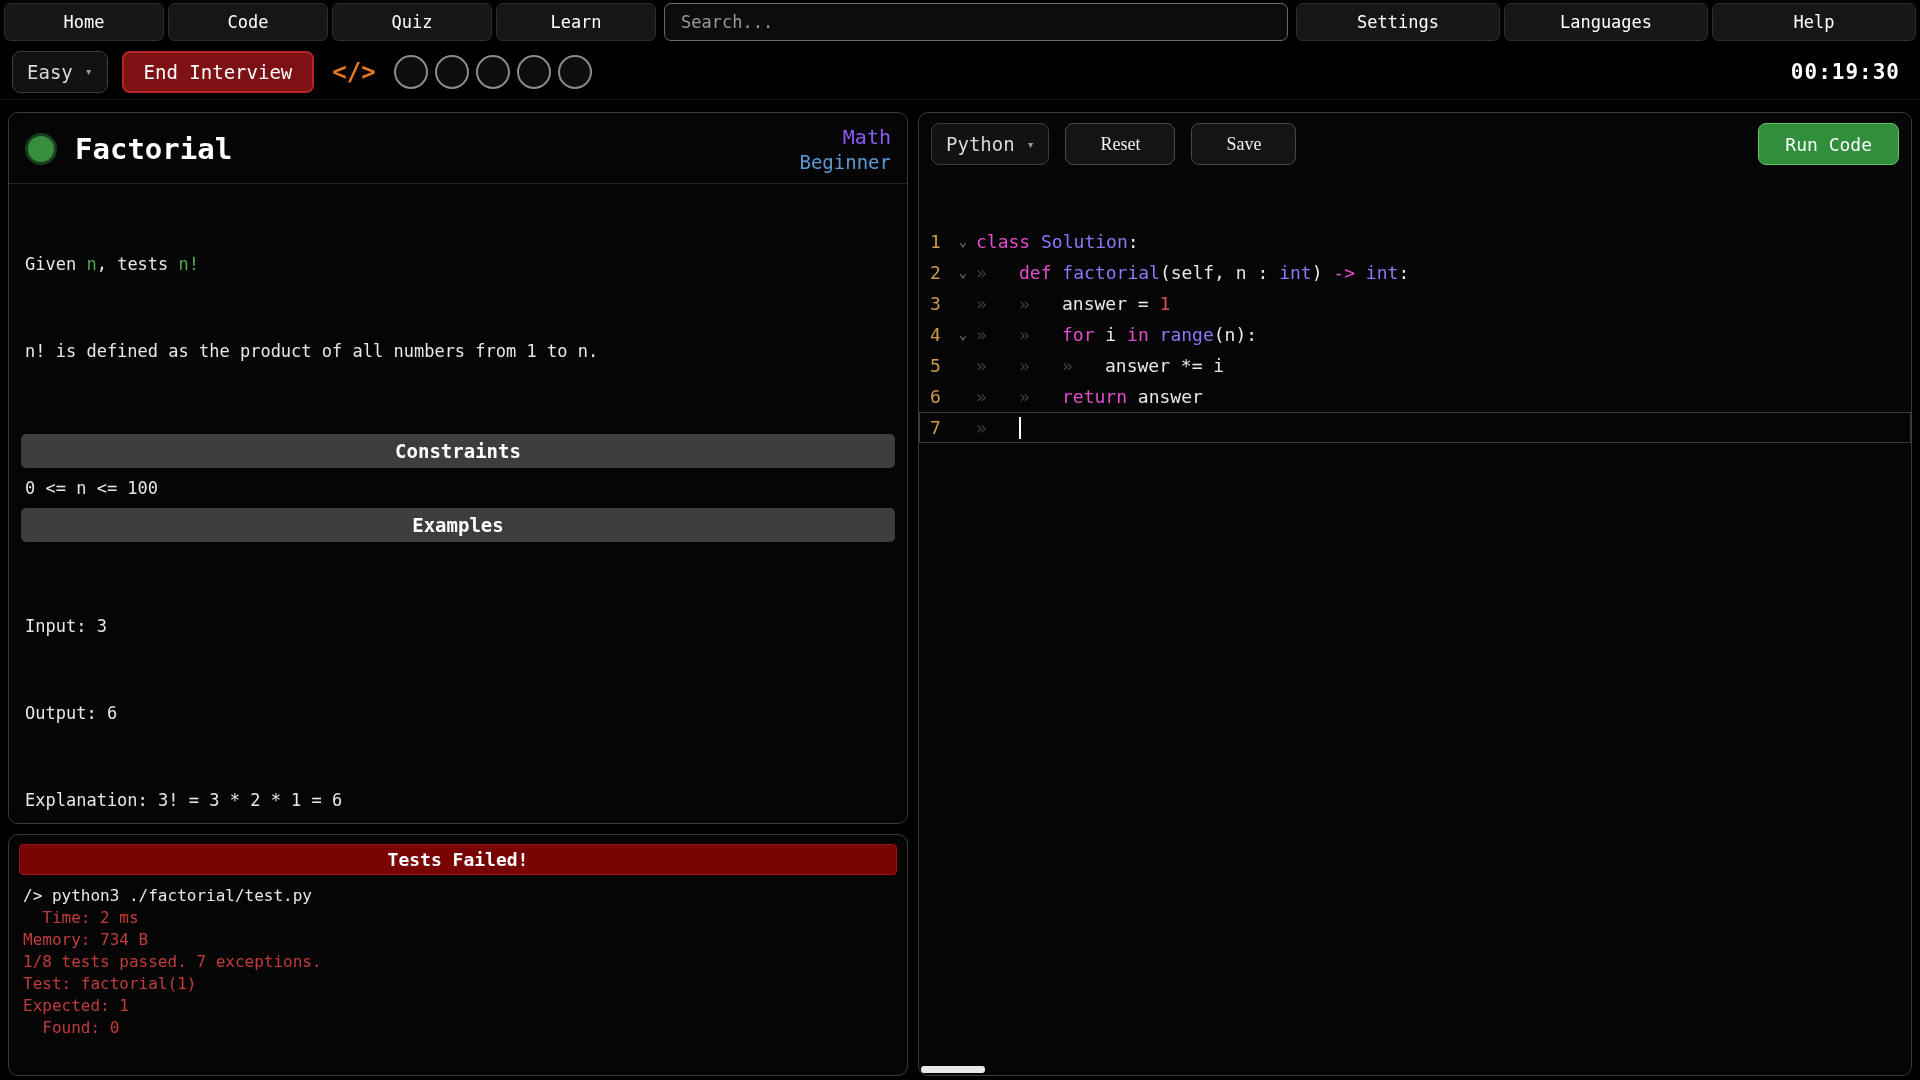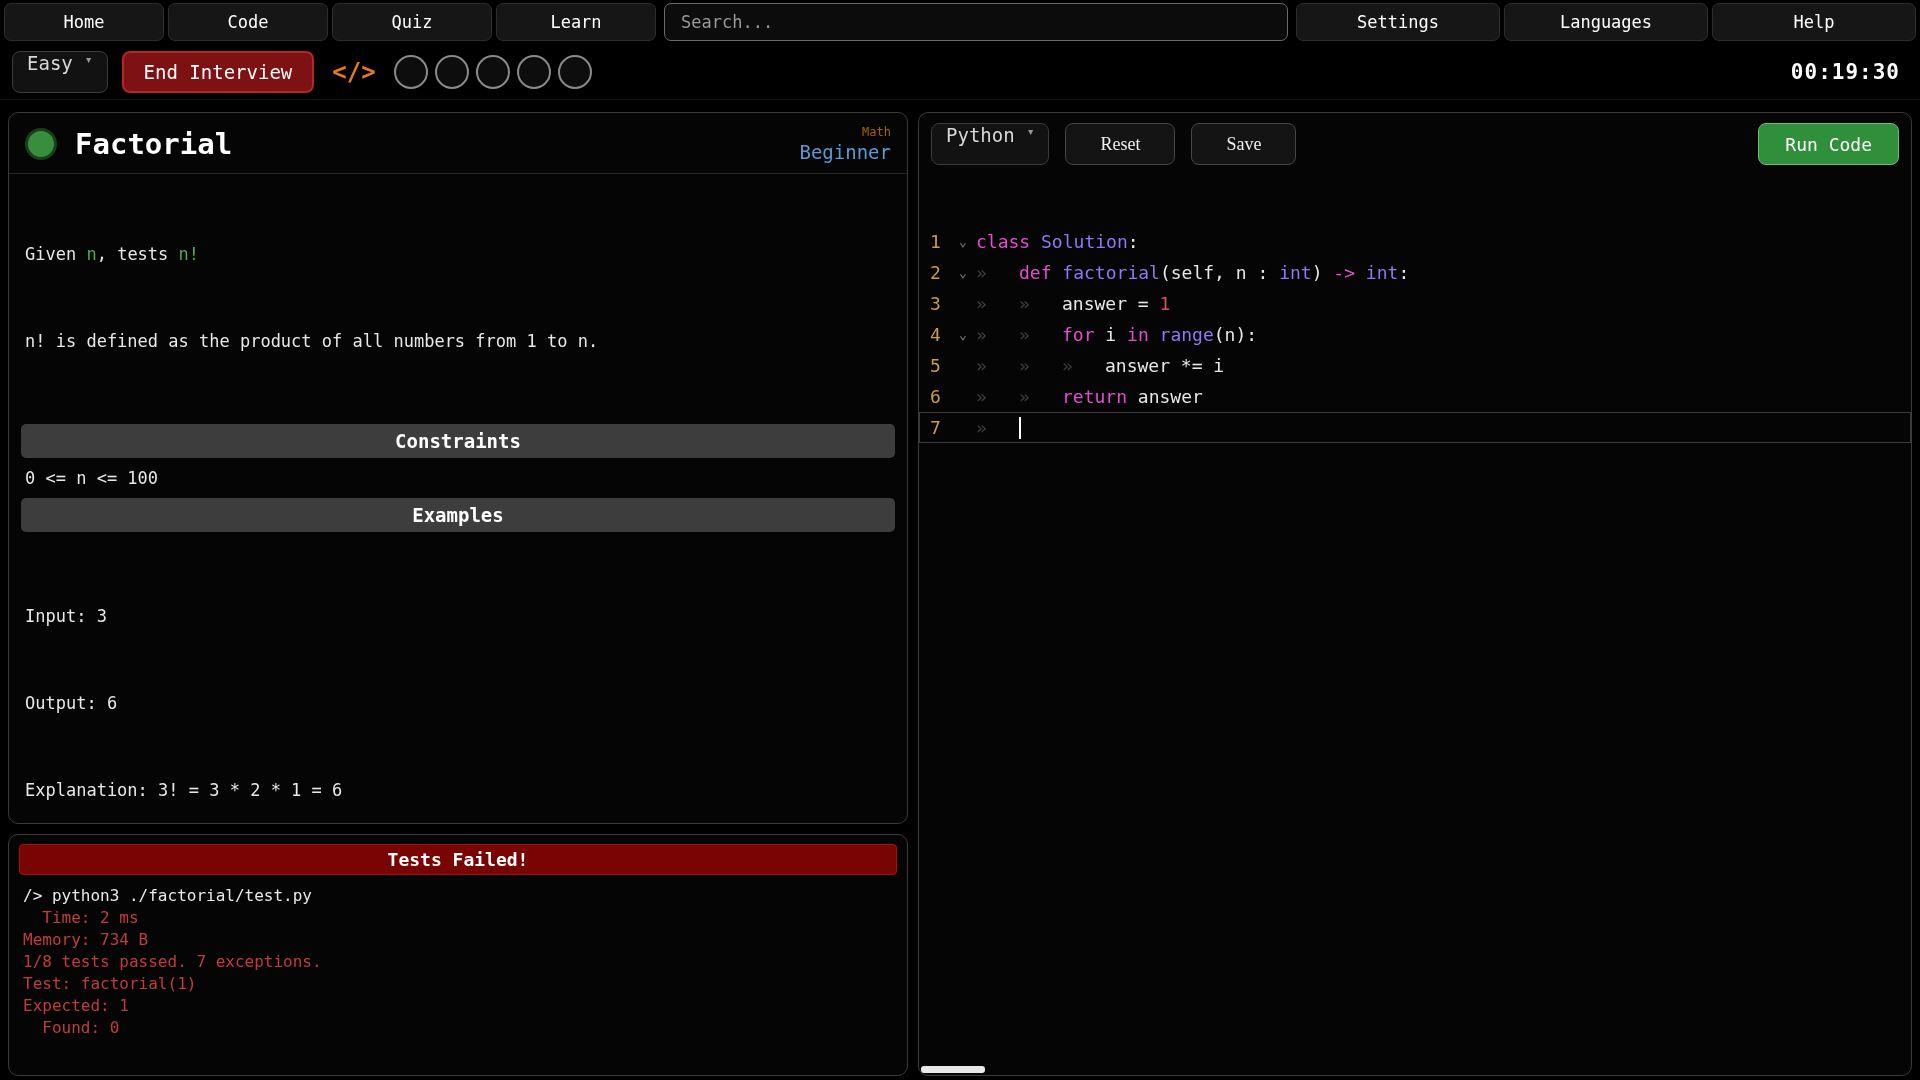--- a/index.html
+++ b/index.html
@@ -32,21 +32,21 @@
   }
   .search-input::placeholder { color: #9a9a9a; }
 
   
   .toolbar {
     height: 56px; display: flex; align-items: center;
     gap: 14px; padding: 0 12px; border-bottom: 1px solid #151515;
   }
   .select-box {
     height: 42px; background: #121212; border: 1px solid #3c3c3c;
-    border-radius: 8px; display: flex; gap: 12px;
+    border-radius: 8px; display: flex; align-items: center; gap: 12px;
     padding: 0 14px; font-size: 19px; color: #d8d8d8; cursor: pointer;
   }
   .select-box .chev { font-size: 13px; color: #9a9a9a; }
   .end-btn {
     height: 42px; background: #7d1113; border: 2px solid #b3262a;
     border-radius: 8px; color: #fff; font-family: inherit; font-size: 19px;
     padding: 0 20px; cursor: pointer;
   }
   .code-glyph { color: #e8781e; font-size: 24px; font-weight: bold; padding: 0 4px; }
   .circles { display: flex; gap: 7px; }
@@ -69,21 +69,21 @@
   .problem-header {
     display: flex; align-items: center; padding: 12px 16px 10px 16px;
     border-bottom: 1px solid #262626;
   }
   .status-dot {
     width: 32px; height: 32px; border-radius: 50%;
     background: #388e3c; border: 3px solid #173f1b; margin-right: 18px;
   }
   .problem-title { font-size: 29px; font-weight: bold; color: #fff; }
   .header-tags { margin-left: auto; display: flex; flex-direction: column; align-items: flex-end; gap: 2px; }
-  .tag-category { font-size: 12px; color: #a16207; }
+  .tag-category { font-size: 20px; color: #8b5cf6; }
   .tag-level { font-size: 19px; color: #5b9bd5; }
   .desc-block { padding: 8px 16px 4px 16px; font-size: 17px; line-height: 29px; white-space: pre; }
   .green { color: #4caf50; }
   .section-bar {
     margin: 6px 12px; background: #3d3d3d; border-radius: 5px;
     text-align: center; font-weight: bold; font-size: 19px; color: #fff;
     padding: 6px 0;
   }
   .plain-line { padding: 4px 16px; font-size: 17px; white-space: pre; }
   .examples-block { padding: 6px 16px; font-size: 17px; line-height: 29px; }

